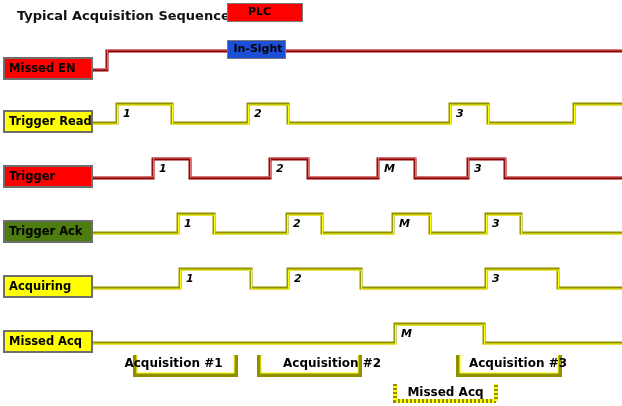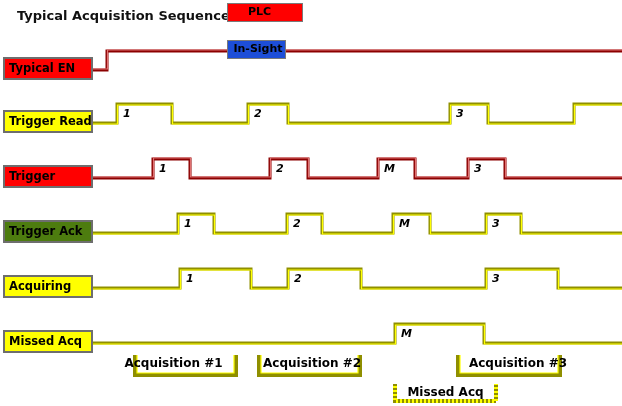--- a/index.html
+++ b/index.html
@@ -41,21 +41,21 @@
       <path d="M 395 384 L 395 401 L 496 401 L 496 384" fill="none" stroke="#FFFF00" stroke-width="4" stroke-dasharray="2 2" stroke-dashoffset="2"></path>
     </svg>
   <div class="title">Typical Acquisition Sequence</div>
   <div class="legend-box" style="top: 3px; background: rgb(255, 0, 0); padding-left: 20px;">
     <span>PLC</span>
   </div>
   <div class="legend-box" style="top: 40px; background: #1d4ed8; text-align: center;">
     <span>In-Sight</span>
   </div>
   <div id="overlay">
-      <div class="sig-label" style="top: 57px; background: rgb(255, 0, 0);">Typical EN</div>
+      <div class="sig-label" style="top: 57px; background: rgb(255, 0, 0);">Missed EN</div>
       <div class="sig-label" style="top: 110px; background: rgb(255, 255, 0);">Trigger Ready</div>
       <div class="pulse-num" style="left: 123px; top: 107px;">1</div>
       <div class="pulse-num" style="left: 254px; top: 107px;">2</div>
       <div class="pulse-num" style="left: 456px; top: 107px;">3</div>
       <div class="sig-label" style="top: 165px; background: rgb(255, 0, 0);">Trigger</div>
       <div class="pulse-num" style="left: 159px; top: 162px;">1</div>
       <div class="pulse-num" style="left: 276px; top: 162px;">2</div>
       <div class="pulse-num" style="left: 384px; top: 162px;">M</div>
       <div class="pulse-num" style="left: 474px; top: 162px;">3</div>
       <div class="sig-label" style="top: 220px; background: #4d7c0f;">Trigger Ack</div>
@@ -63,17 +63,17 @@
       <div class="pulse-num" style="left: 293px; top: 217px;">2</div>
       <div class="pulse-num" style="left: 399px; top: 217px;">M</div>
       <div class="pulse-num" style="left: 492px; top: 217px;">3</div>
       <div class="sig-label" style="top: 275px; background: rgb(255, 255, 0);">Acquiring</div>
       <div class="pulse-num" style="left: 186px; top: 272px;">1</div>
       <div class="pulse-num" style="left: 294px; top: 272px;">2</div>
       <div class="pulse-num" style="left: 492px; top: 272px;">3</div>
       <div class="sig-label" style="top: 330px; background: rgb(255, 255, 0);">Missed Acq</div>
       <div class="pulse-num" style="left: 401px; top: 327px;">M</div>
       <div class="bracket-label" style="left: 123px; width: 101px; top: 356px;">Acquisition #1</div>
-      <div class="bracket-label" style="left: 263px; width: 82px; top: 356px;">Acquisition #2</div>
+      <div class="bracket-label" style="left: 263px; width: 82px; top: 356px; padding-left: 20px;">Acquisition #2</div>
       <div class="bracket-label" style="left: 462px; width: 112px; top: 356px;">Acquisition #3</div>
       <div class="bracket-label" style="left: 399px; width: 93px; top: 385px;">Missed Acq</div>
     </div>
 </div>
 
 </body></html>

